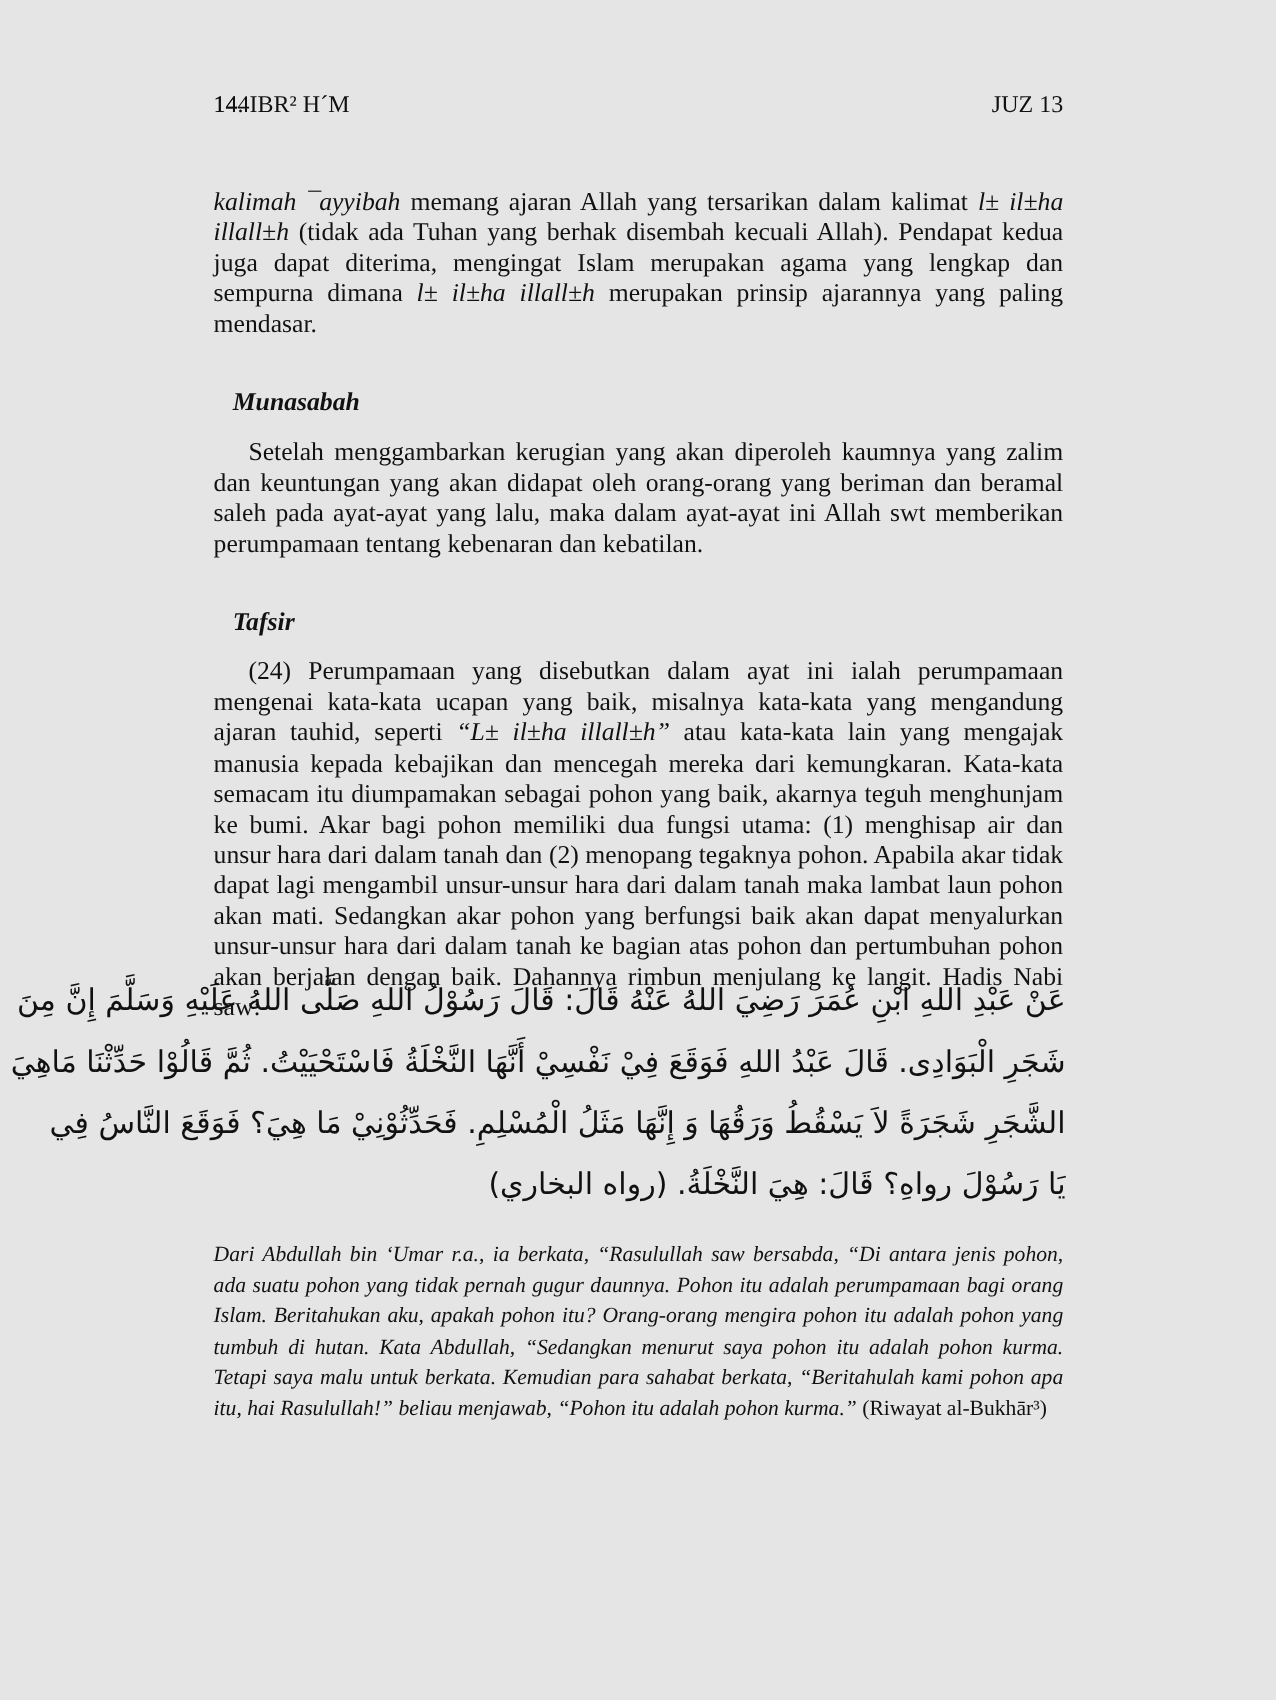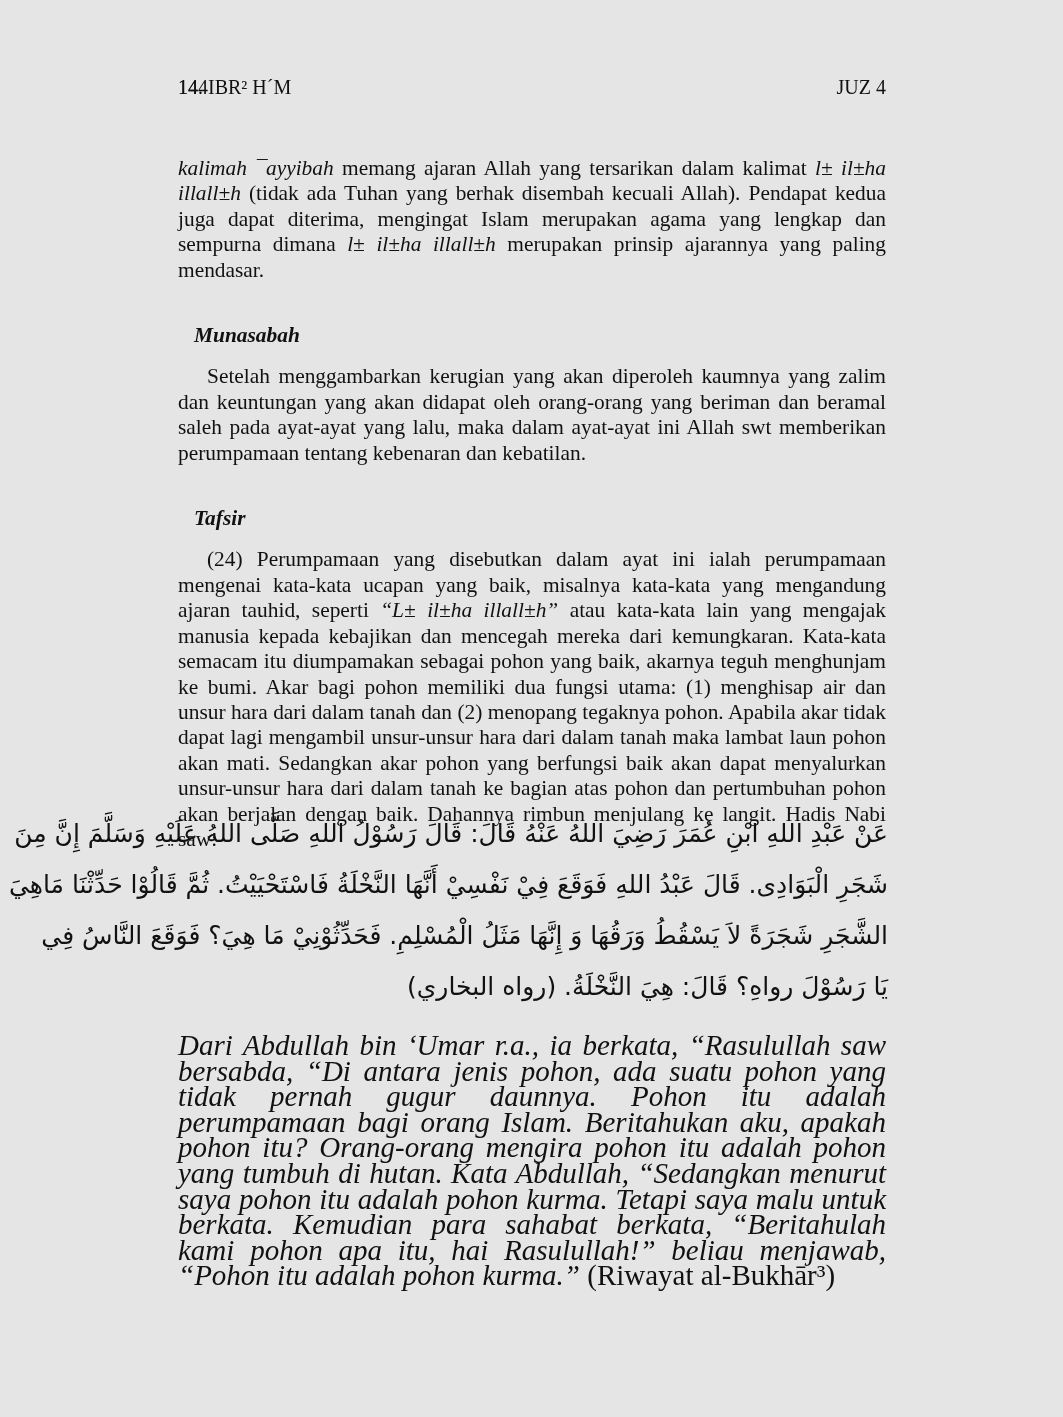--- a/index.html
+++ b/index.html
@@ -16,31 +16,31 @@
   .p { text-align: justify; text-align-last: left; margin: 0; }
   .indent { text-indent: 29px; }
   .it { font-style: italic; }
   h3 { font-size: 21.4px; font-weight: bold; margin: 16px; line-height: 25.4px; font-style: italic; }
   .gap { height: 24px; }
 
   .arabic { position: absolute; left: 178px; top: 808px; width: 710px; direction: rtl; font-family: "DejaVu Sans", sans-serif; font-size: 25px; line-height: 51px; text-align: justify; text-align-last: right; }
   .arabic .ln { display: block; text-align: justify; text-align-last: justify; white-space: nowrap; }
   .arabic .ln.last { text-align-last: right; }
 
-  .translation { position: absolute; left: 178px; top: 1033px; width: 708px; font-size: 29px; line-height: 25.6px; text-align: justify; text-align-last: left; margin: 0; }
+  .translation { position: absolute; left: 178px; top: 1033px; width: 708px; font-size: 18px; line-height: 25.6px; text-align: justify; text-align-last: left; margin: 0; }
 </style>
 </head>
 <body>
 
 <div class="page serif">
 
   <div class="header serif">
     <span class="left">144</span>
     <span class="center">14. IBR² H´M</span>
-    <span class="right">JUZ 4</span>
+    <span class="right">JUZ 13</span>
   </div>
 
   <div class="body serif">
     <p class="p"><span class="it">kalimah ¯ayyibah</span><span> memang ajaran Allah yang tersarikan dalam kalimat </span><span class="it">l± il±ha illall±h</span><span> (tidak ada Tuhan yang berhak disembah kecuali Allah). Pendapat kedua juga dapat diterima, mengingat Islam merupakan agama yang lengkap dan sempurna dimana </span><span class="it">l± il±ha illall±h</span><span> merupakan prinsip ajarannya yang paling mendasar.</span></p>
 
     <div class="gap"></div>
 
     <h3>Munasabah</h3>
     <p class="p indent">Setelah menggambarkan kerugian yang akan diperoleh kaumnya yang zalim dan keuntungan yang akan didapat oleh orang-orang yang beriman dan beramal saleh pada ayat-ayat yang lalu, maka dalam ayat-ayat ini Allah swt memberikan perumpamaan tentang kebenaran dan kebatilan.</p>
 

